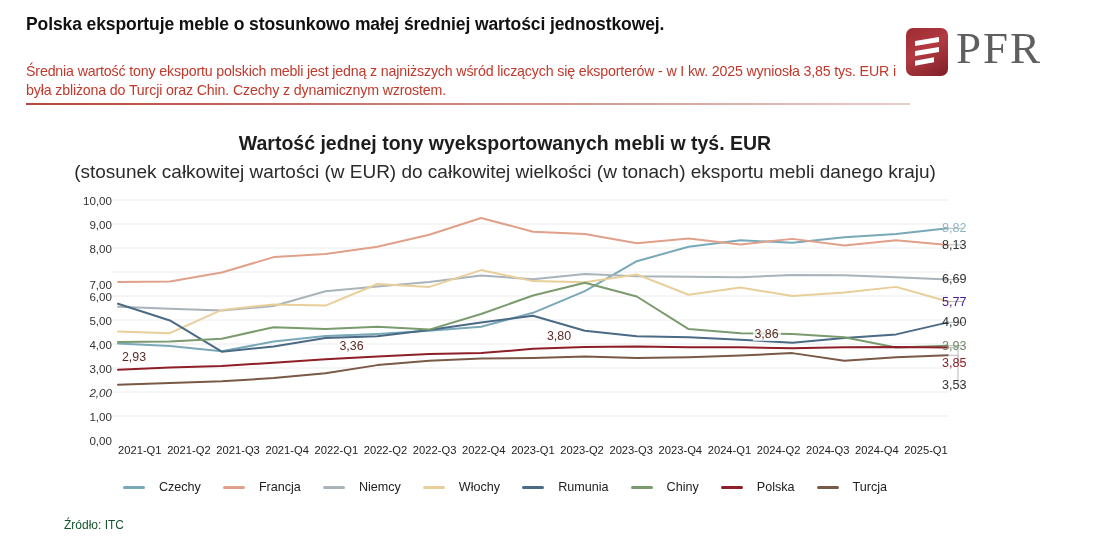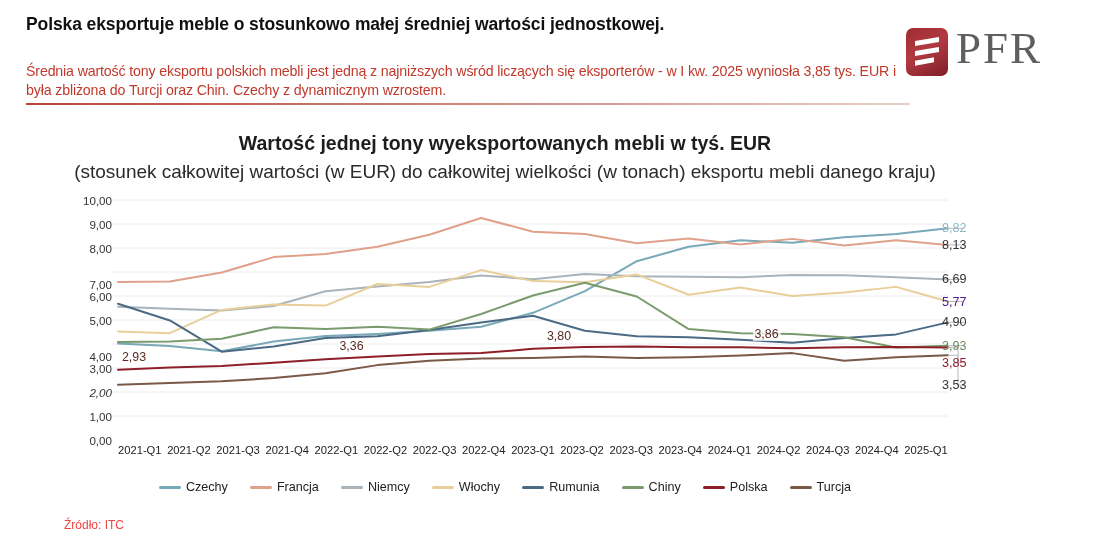--- a/index.html
+++ b/index.html
@@ -68,24 +68,24 @@
   }
   .annots{position:absolute;left:0;top:0;width:1110px;height:252px;}
   .annots div{
     position:absolute;font-size:12.4px;color:#5b2a24;transform:translate(-50%,-50%);
     background:rgba(255,255,255,0.72);padding:0 2px;
   }
   .legend{
     position:absolute;left:0;top:480px;width:1010px;
     display:flex;justify-content:center;align-items:center;gap:22px;
   }
-  .legend .item{display:flex;align-items:center;gap:5px;}
+  .legend .item{display:flex;align-items:center;gap:14px;}
   .legend .swatch{width:22px;height:3px;border-radius:2px;display:block;}
   .legend .lbl{font-size:12.6px;color:#222;}
-  .source{position:absolute;left:64px;top:518px;font-size:12px;color:#ef4444;}
+  .source{position:absolute;left:64px;top:518px;font-size:12px;color:#14532d;}
 </style>
 </head>
 <body>
 
 <div class="headline">Polska eksportuje meble o stosunkowo małej średniej wartości jednostkowej.</div>
 <div class="subline">Średnia wartość tony eksportu polskich mebli jest jedną z najniższych wśród liczących się eksporterów - w I kw. 2025 wyniosła 3,85 tys. EUR i była zbliżona do Turcji oraz Chin. Czechy z dynamicznym wzrostem.</div>
 <div class="subline-rule"></div>
 
 <div class="logo">
   <div class="logo-mark">
@@ -100,21 +100,21 @@
 <div class="chart-sub">(stosunek całkowitej wartości (w EUR) do całkowitej wielkości (w tonach) eksportu mebli danego kraju)</div>
 
 <div class="plot-wrap">
   <div class="ylabels">
       <div style="top: 14px;">10,00</div>
       <div style="top: 38px;">9,00</div>
       <div style="top: 62px;">8,00</div>
       <div style="top: 98px;">7,00</div>
       <div style="top: 110px;">6,00</div>
       <div style="top: 134px;">5,00</div>
-      <div style="top: 170px;">4,00</div>
+      <div style="top: 158px;">4,00</div>
       <div style="top: 182px;">3,00</div>
       <div style="top: 206px; font-style: italic;">2,00</div>
       <div style="top: 230px;">1,00</div>
       <div style="top: 254px;">0,00</div>
     </div>
   <svg id="svg" width="1110" height="252" style="position:absolute;left:0;top:0;">
       <line x1="112" x2="948" y1="14" y2="14" stroke="#ececec" stroke-width="1"></line>
       <line x1="112" x2="948" y1="38" y2="38" stroke="#ececec" stroke-width="1"></line>
       <line x1="112" x2="948" y1="62" y2="62" stroke="#ececec" stroke-width="1"></line>
       <line x1="112" x2="948" y1="86" y2="86" stroke="#ececec" stroke-width="1"></line>

